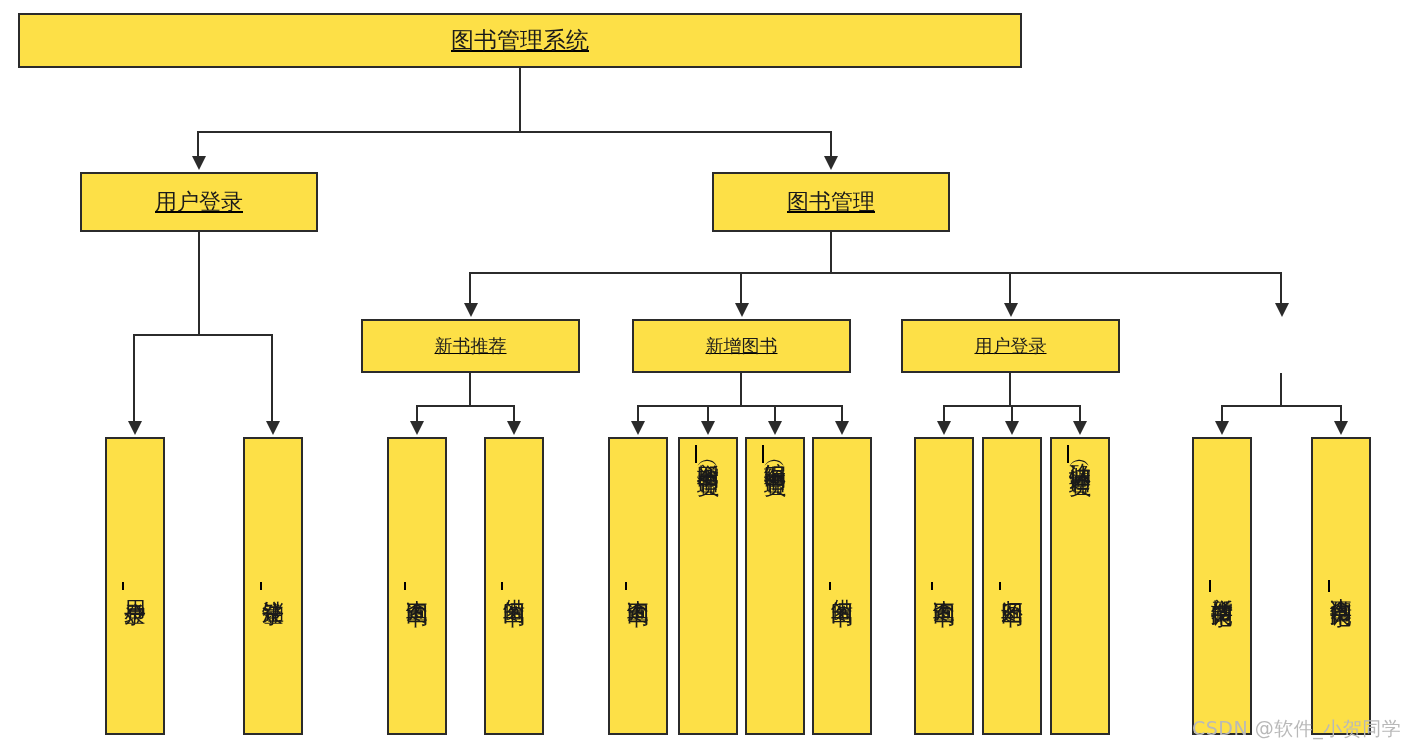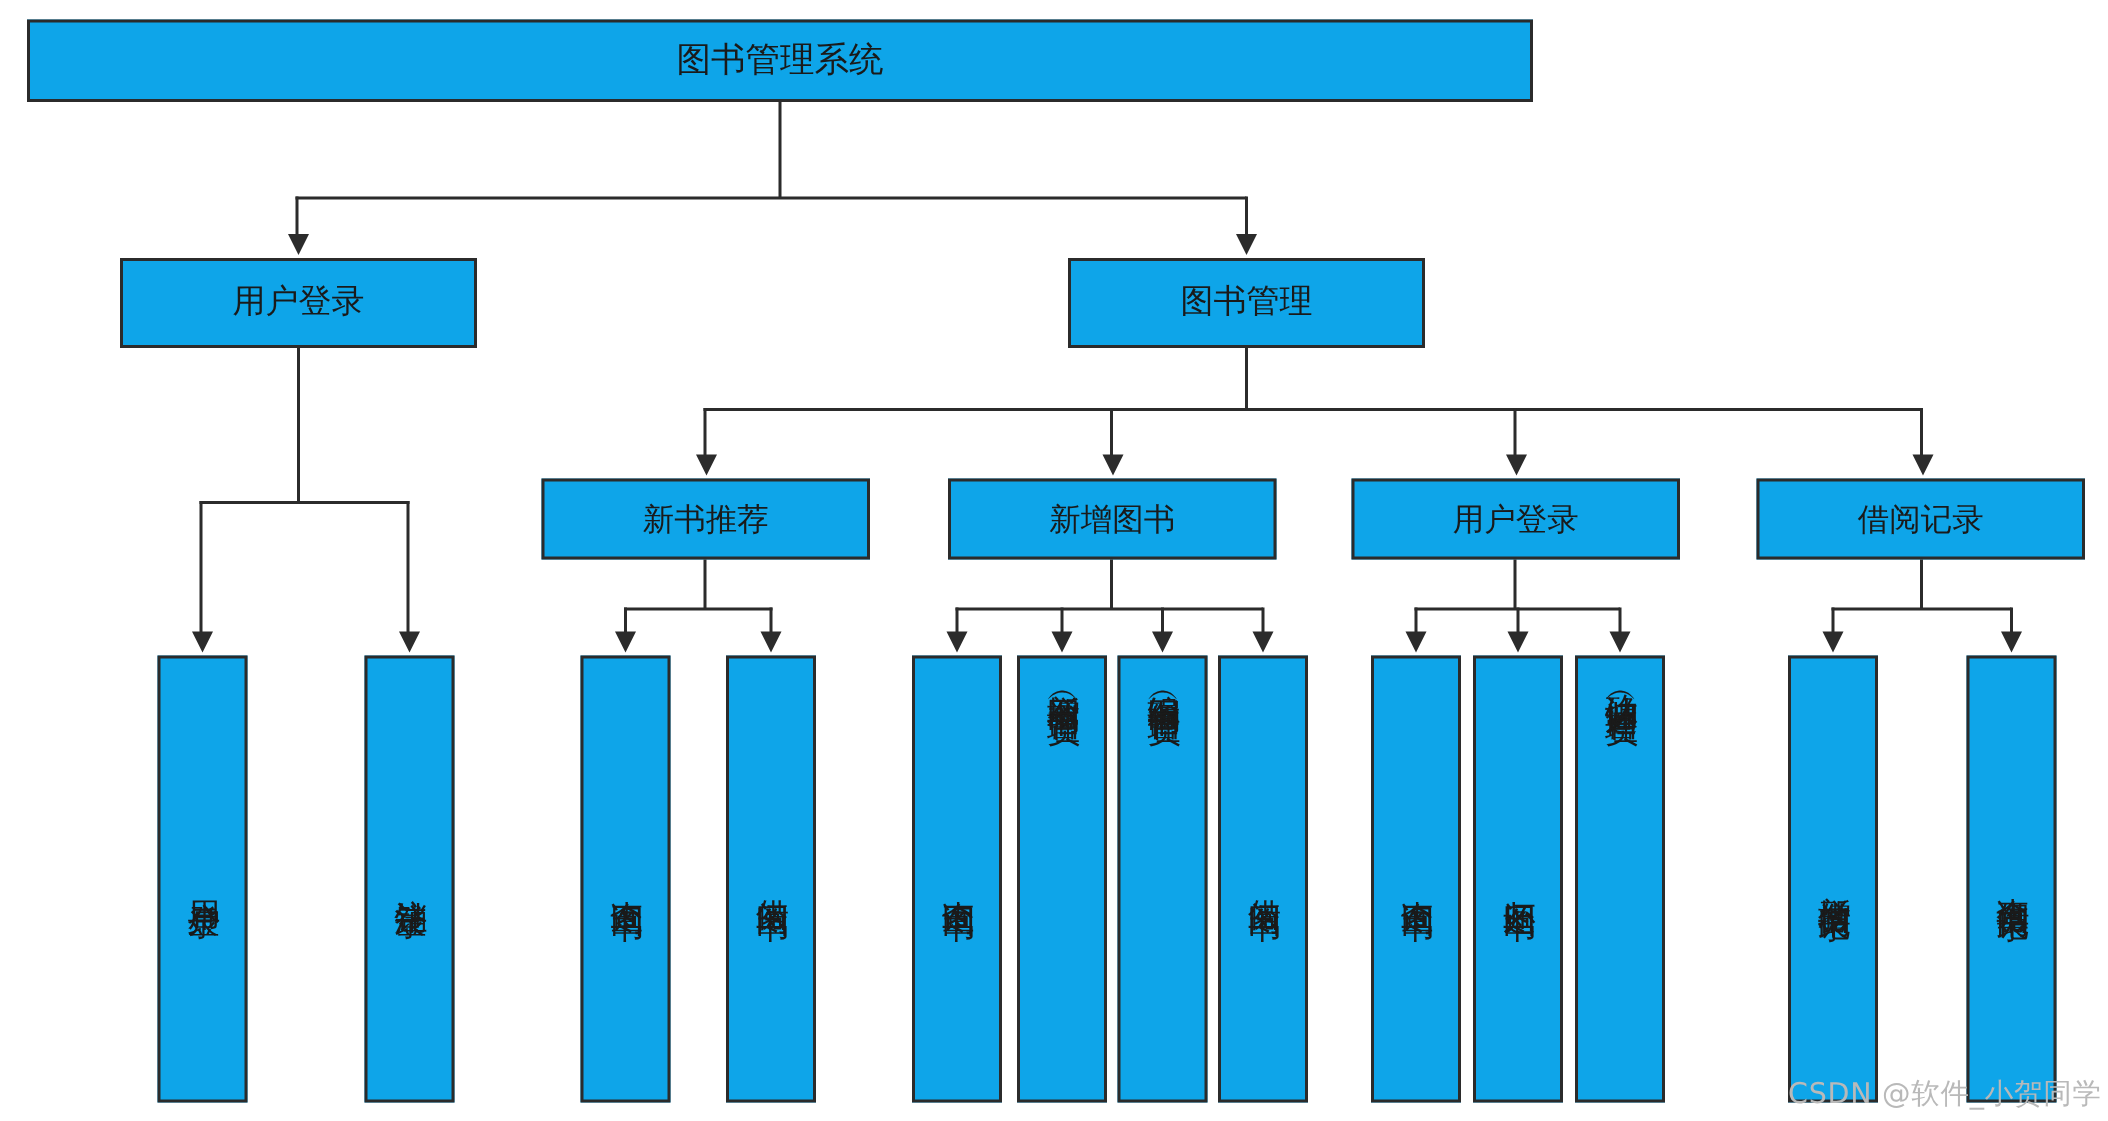--- a/index.html
+++ b/index.html
@@ -13,35 +13,36 @@
   #canvas {
     position: relative;
     width: 1405px;
     height: 747px;
     background: #ffffff;
     overflow: hidden;
   }
   .node {
     position: absolute;
     box-sizing: border-box;
-    background: #0ea5e9;
+    background: #fde047;
     border: 2px solid #2b2b2b;
     display: flex;
     align-items: center;
     justify-content: center;
+    text-decoration: underline;
   }
   .node-label {
     color: #1a1a1a;
     line-height: 1.15;
     text-align: center;
     white-space: nowrap;
   }
   .node.root .node-label { font-size: 23px; }
   .node.lvl2 .node-label { font-size: 22px; }
-  .node.lvl3 .node-label { font-size: 21px; }
+  .node.lvl3 .node-label { font-size: 18px; }
 
   .node.leaf {
     align-items: flex-start;
     justify-content: center;
     padding-top: 6px;
   }
   .node.leaf .node-label {
     writing-mode: vertical-rl;
     text-orientation: upright;
     font-size: 22px;
@@ -124,23 +125,20 @@
 
   <div class="node lvl3" style="left:361px; top:319px; width:219px; height:54px;">
     <span class="node-label">新书推荐</span>
   </div>
   <div class="node lvl3" style="left:632px; top:319px; width:219px; height:54px;">
     <span class="node-label">新增图书</span>
   </div>
   <div class="node lvl3" style="left:901px; top:319px; width:219px; height:54px;">
     <span class="node-label">用户登录</span>
   </div>
-  <div class="node lvl3" style="left:1171px; top:319px; width:219px; height:54px;">
-    <span class="node-label">借阅记录</span>
-  </div>
 
   <div class="edge v" style="left:469px; top:373px; height:33px;"></div>
   <div class="edge h" style="left:416px; top:405px; width:99px;"></div>
   <div class="edge v" style="left:416px; top:405px; height:18px;"></div>
   <div class="arrow" style="left:410px; top:421px;"></div>
   <div class="edge v" style="left:513px; top:405px; height:18px;"></div>
   <div class="arrow" style="left:507px; top:421px;"></div>
 
   <div class="edge v" style="left:740px; top:373px; height:33px;"></div>
   <div class="edge h" style="left:637px; top:405px; width:205px;"></div>

